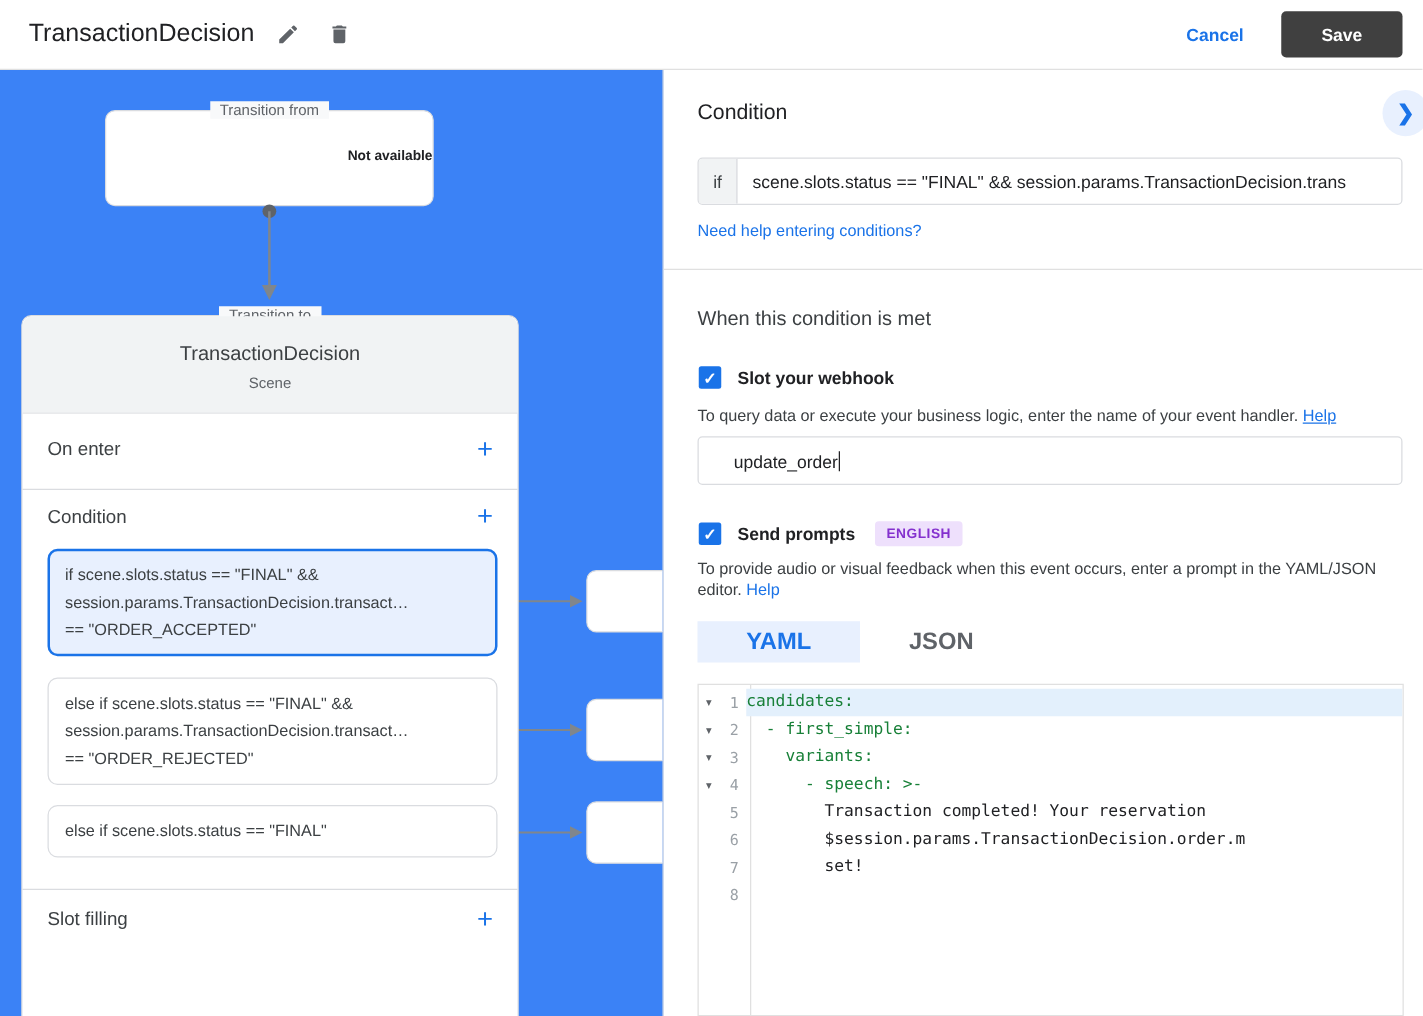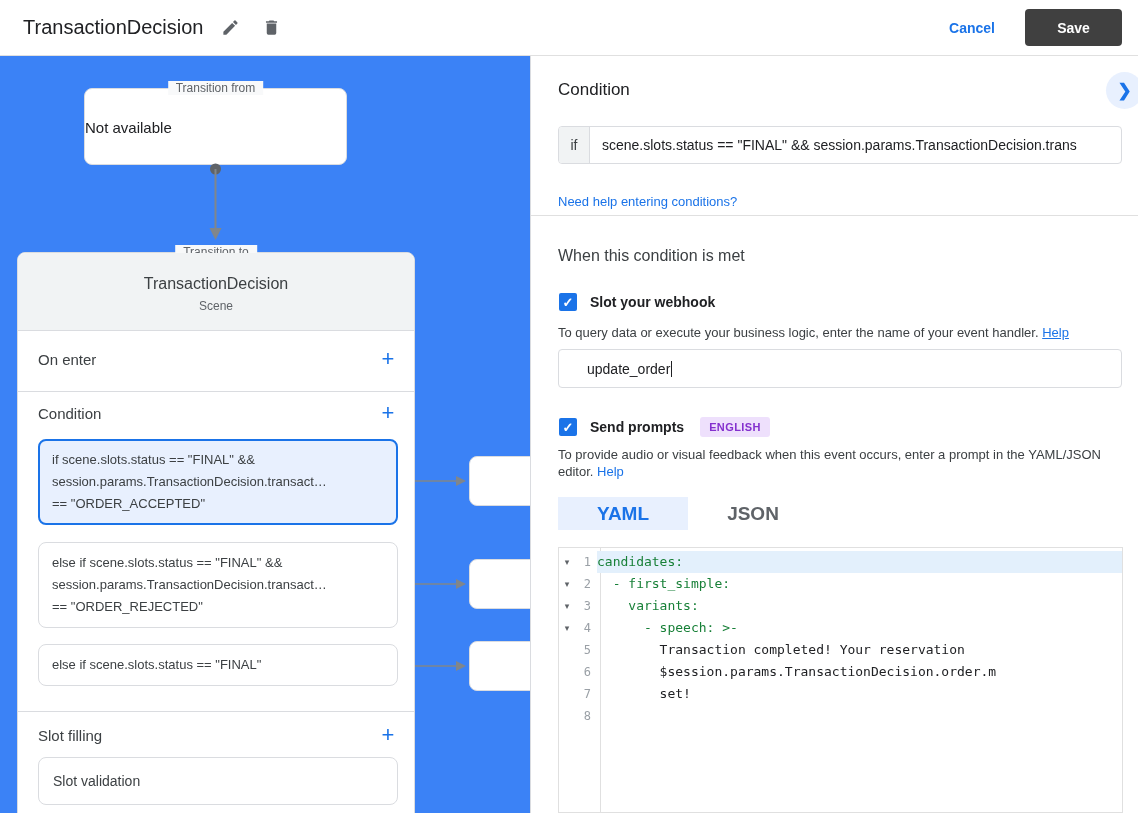--- a/index.html
+++ b/index.html
@@ -19,21 +19,21 @@
   .btn-save { background:#404040; color:#fff; border:none; border-radius:4px; width:97px; height:37px;
     font-size:14px; font-weight:600; font-family:"Liberation Sans",sans-serif; cursor:pointer; margin-right:16px; }
 
   
   .canvas { position:absolute; left:0; top:56px; width:531px; height:757px;
     background:#3b82f6; border-right:1px solid #dadce0; overflow:hidden; }
   .tfrom { position:absolute; left:84px; top:32px; width:263px; height:77px; background:#fff;
     border:1px solid #dadce0; border-radius:8px; }
   .legend { position:absolute; top:-8px; left:50%; transform:translateX(-50%); background:#f8f9fa;
     padding:0 8px; font-size:12px; color:#5f6368; white-space:nowrap; }
-  .tfrom-text { position:absolute; left:0; right:0; top:30px; text-align:left; font-size:15px; color:#202124; }
+  .tfrom-text { position:absolute; left:0; right:0; top:30px; text-align:right; font-size:11px; color:#202124;font-weight:bold; }
 
   .scene-card { position:absolute; left:17px; top:196px; width:398px; height:640px; background:#fff;
     border:1px solid #dadce0; border-radius:8px 8px 0 0; }
   .card-header { position:absolute; left:0; right:0; top:0; height:78px; background:#f1f3f4;
     border-bottom:1px solid #dadce0; border-radius:8px 8px 0 0; text-align:center; cursor:pointer; }
   .scene-name { margin-top:22px; font-size:16px; color:#3c4043; }
   .scene-type { margin-top:6px; font-size:12px; color:#5f6368; }
 
   .sec-label { position:absolute; left:20px; font-size:15px; color:#3c4043; }
   .plus-btn { position:absolute; right:14px; width:24px; height:24px; border:none; background:none;
@@ -57,21 +57,21 @@
   .chev-btn { position:absolute; left:575px; top:16px; width:37px; height:37px; border-radius:50%;
     background:#e8f0fe; color:#1a73e8; border:none; font-size:17px; font-weight:bold; cursor:pointer;
     display:flex; align-items:center; justify-content:center; font-family:"Liberation Sans",sans-serif; }
   .if-row { position:absolute; left:27px; top:70px; width:564px; height:38px; border:1px solid #dadce0;
     border-radius:4px; display:flex; overflow:hidden; cursor:text; }
   .if-prefix { width:31px; background:#f1f3f4; border-right:1px solid #dadce0; color:#3c4043;
     font-size:14px; display:flex; align-items:center; justify-content:center; }
   .if-value { flex:1; font-size:14px; color:#202124; display:flex; align-items:center; padding-left:12px;
     white-space:nowrap; overflow:hidden; }
   .link { color:#1a73e8; font-size:13px; text-decoration:none; cursor:pointer; }
-  .help-link-row { position:absolute; left:27px; top:136px; }
+  .help-link-row { position:absolute; left:27px; top:120px; }
   .p-div { position:absolute; left:0; right:0; top:159px; height:1px; background:#e0e0e0; }
   .h2 { position:absolute; left:27px; top:191px; font-size:16px; color:#3c4043; font-weight:400; }
 
   .chk-row { position:absolute; left:28px; display:flex; align-items:center; }
   .checkbox { width:18px; height:18px; background:#1a73e8; border-radius:2px; color:#fff;
     font-size:13px; font-weight:bold; display:flex; align-items:center; justify-content:center; cursor:pointer; }
   .chk-label { margin-left:13px; font-size:14px; font-weight:600; color:#202124; }
   .badge { margin-left:16px; background:#eee0fc; color:#8430ce; font-size:11px; font-weight:bold;
     letter-spacing:.4px; padding:4px 9px; border-radius:3px; }
   .helper { position:absolute; left:27px; font-size:13px; color:#3c4043; line-height:17px; }
@@ -170,21 +170,20 @@
           <div>== "ORDER_REJECTED"</div>
         </div>
         <div class="cond-item" style="top: 391px;">
           <div>else if scene.slots.status == "FINAL"</div>
         </div>
       </div>
     <div class="hdiv" style="top:458px"></div>
 
     <div class="sec-label" style="top:474px">Slot filling</div>
     <button class="plus-btn" style="top:470px">+</button>
-    <div class="slot-box">Slot validation</div>
   </div>
 </div>
 
 <div class="panel">
   <div class="p-title">Condition</div>
   <button class="chev-btn">
     <span>❯</span>
   </button>
 
   <div class="if-row">

